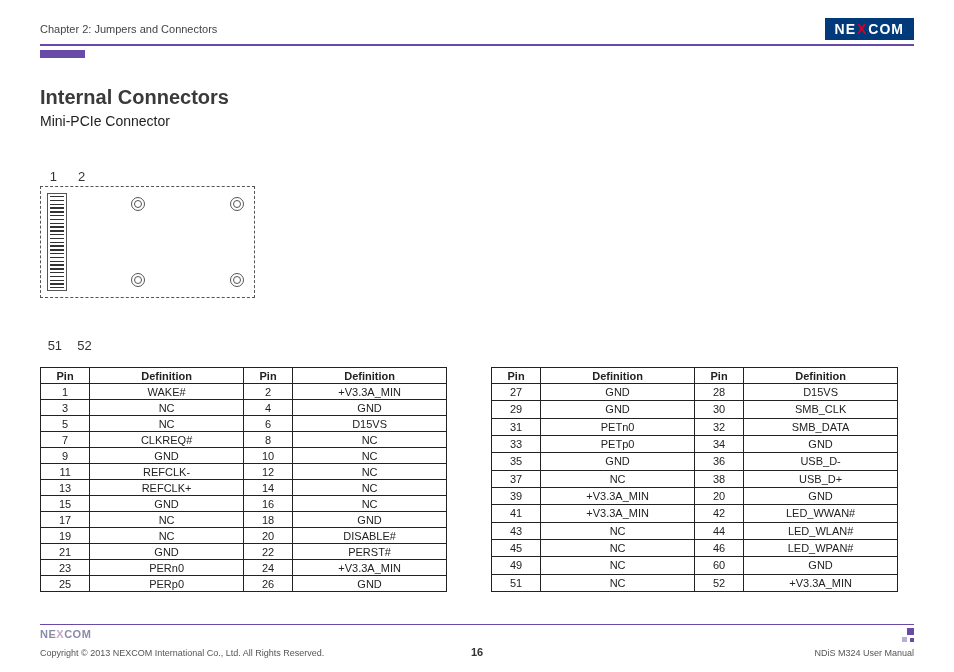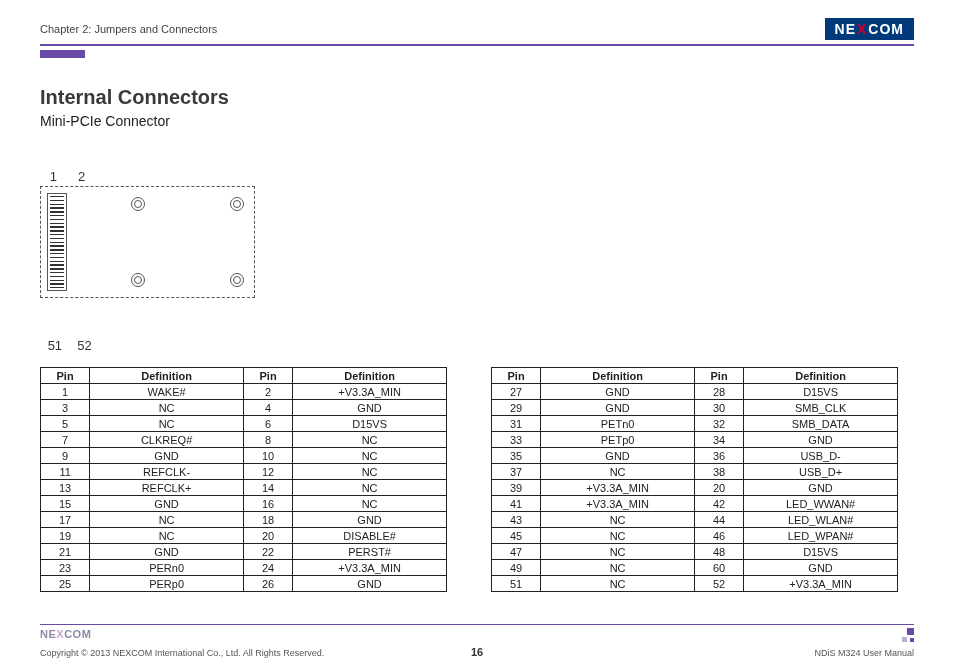--- a/index.html
+++ b/index.html
@@ -301,26 +301,20 @@
             <td>44</td>
             <td>LED_WLAN#</td>
           </tr>
           <tr>
             <td>45</td>
             <td>NC</td>
             <td>46</td>
             <td>LED_WPAN#</td>
           </tr>
           <tr>
-            <td>47</td>
-            <td>NC</td>
-            <td>48</td>
-            <td>D15VS</td>
-          </tr>
-          <tr>
             <td>49</td>
             <td>NC</td>
             <td>60</td>
             <td>GND</td>
           </tr>
           <tr>
             <td>51</td>
             <td>NC</td>
             <td>52</td>
             <td>+V3.3A_MIN</td>

